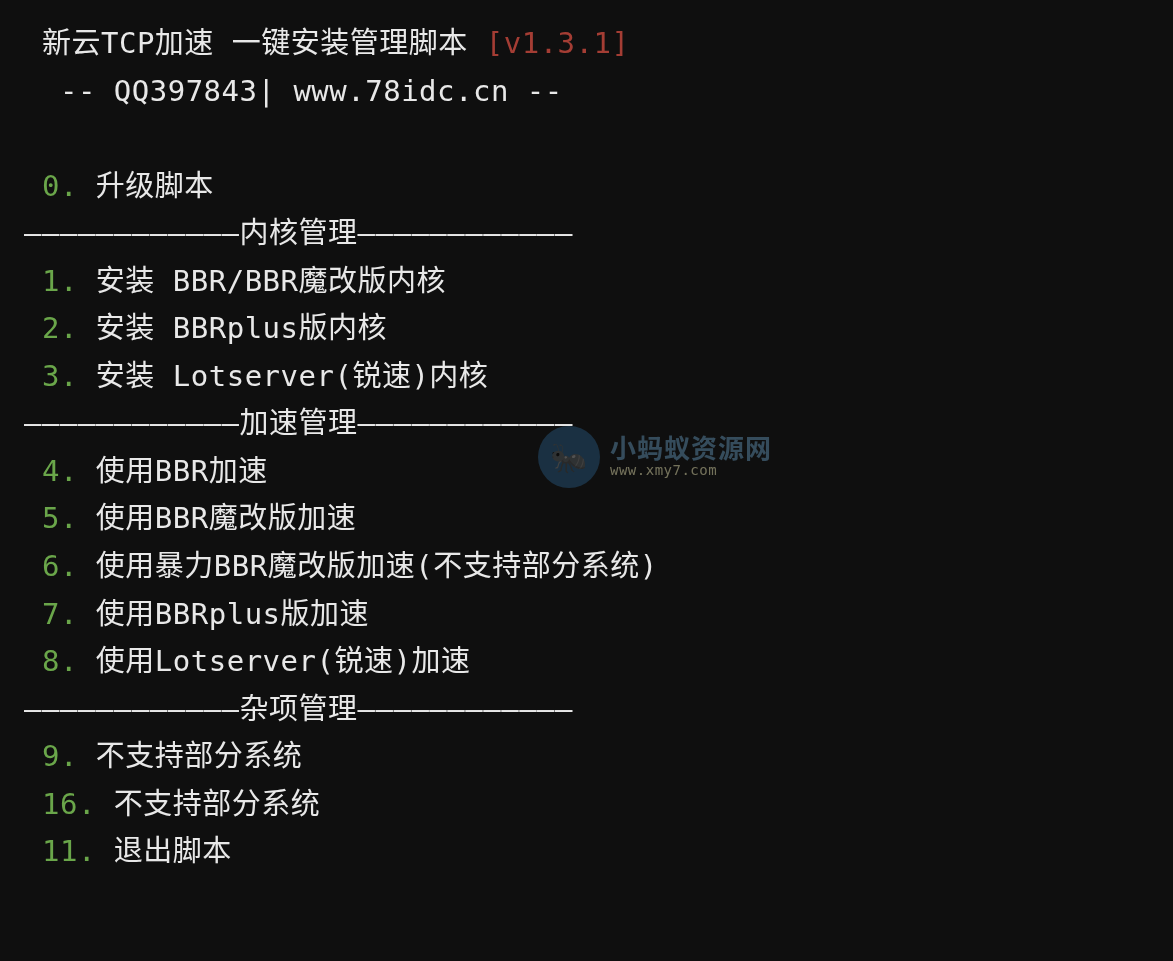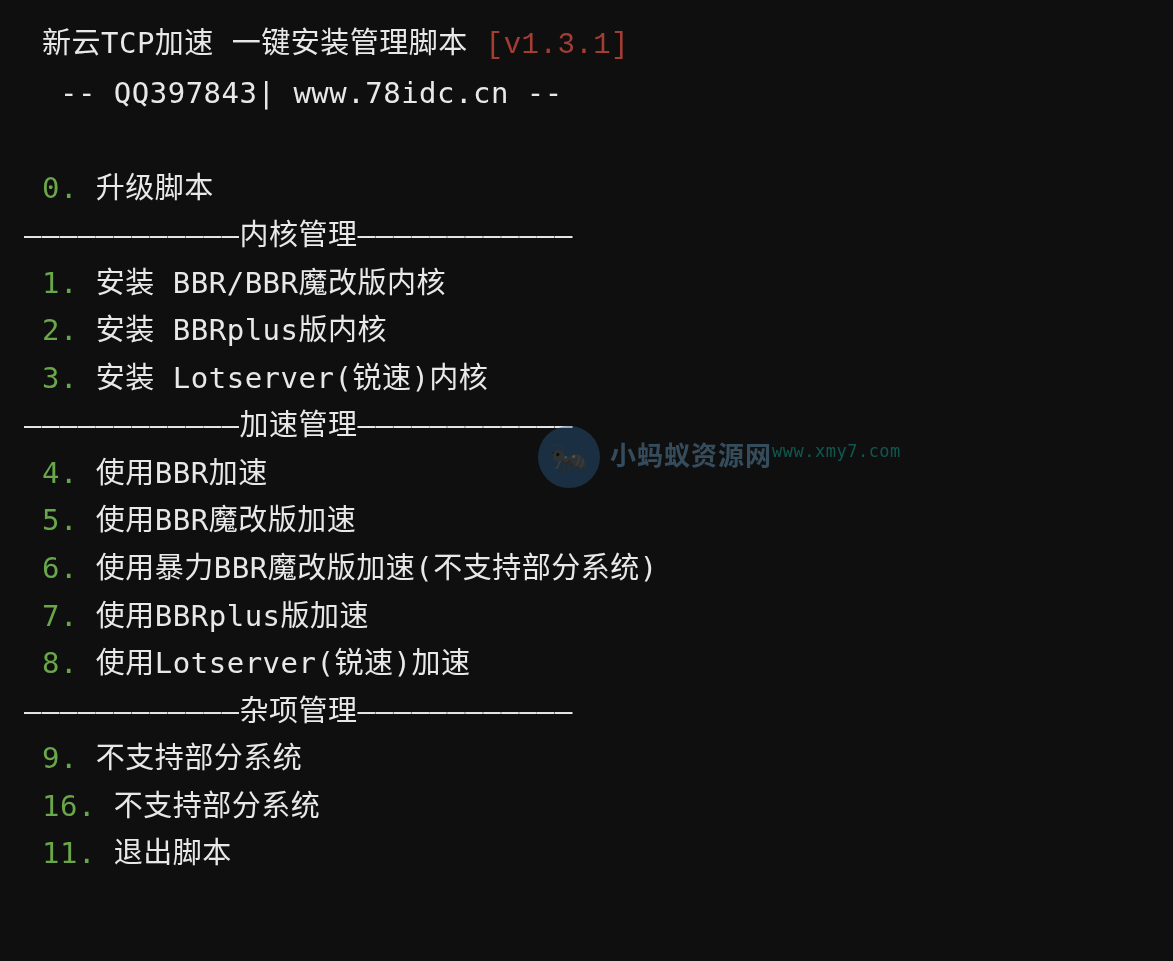--- a/index.html
+++ b/index.html
@@ -12,40 +12,40 @@
     }
     .terminal {
       padding: 20px 24px;
       color: #e8e8e8;
       font-size: 29px;
       line-height: 1.64;
       letter-spacing: 0.5px;
       white-space: pre;
     }
     .green { color: #6aa64a; }
-    .darkred { color: #a43d34; font-family: Liberation Mono, monospace; }
+    .darkred { color: #a43d34; }
     .wmark {
       position: absolute;
       left: 538px;
       top: 426px;
       opacity: 0.42;
       display: flex;
       align-items: center;
       gap: 10px;
       pointer-events: none;
     }
     .wmark .badge {
       width: 62px; height: 62px; border-radius: 50%;
       background: #2a5f88;
       display: flex; align-items: center; justify-content: center;
       font-size: 30px; color: #cfe7f7;
     }
-    .wmark .txt { display: flex; line-height: 1.05; }
+    .wmark .txt { display: flex; flex-direction: column; line-height: 1.05; }
     .wmark .t1 { color: #6aa0c6; font-size: 26px; font-weight: bold; letter-spacing: 1px; }
-    .wmark .t2 { color: #14b8a6; font-size: 17px; letter-spacing: 0.5px; }
+    .wmark .t2 { color: #fef9c3; font-size: 14px; letter-spacing: 0.5px; }
   </style>
 </head>
 <body>
 
 <div class="terminal"><span> 新云TCP加速 一键安装管理脚本 </span><span class="darkred">[v1.3.1]</span>
 <span>  -- QQ397843| www.78idc.cn --</span>
 
 <span class="green"> 0.</span><span> 升级脚本</span>
 <span>————————————内核管理————————————</span>
 <span class="green"> 1.</span><span> 安装 BBR/BBR魔改版内核</span>

